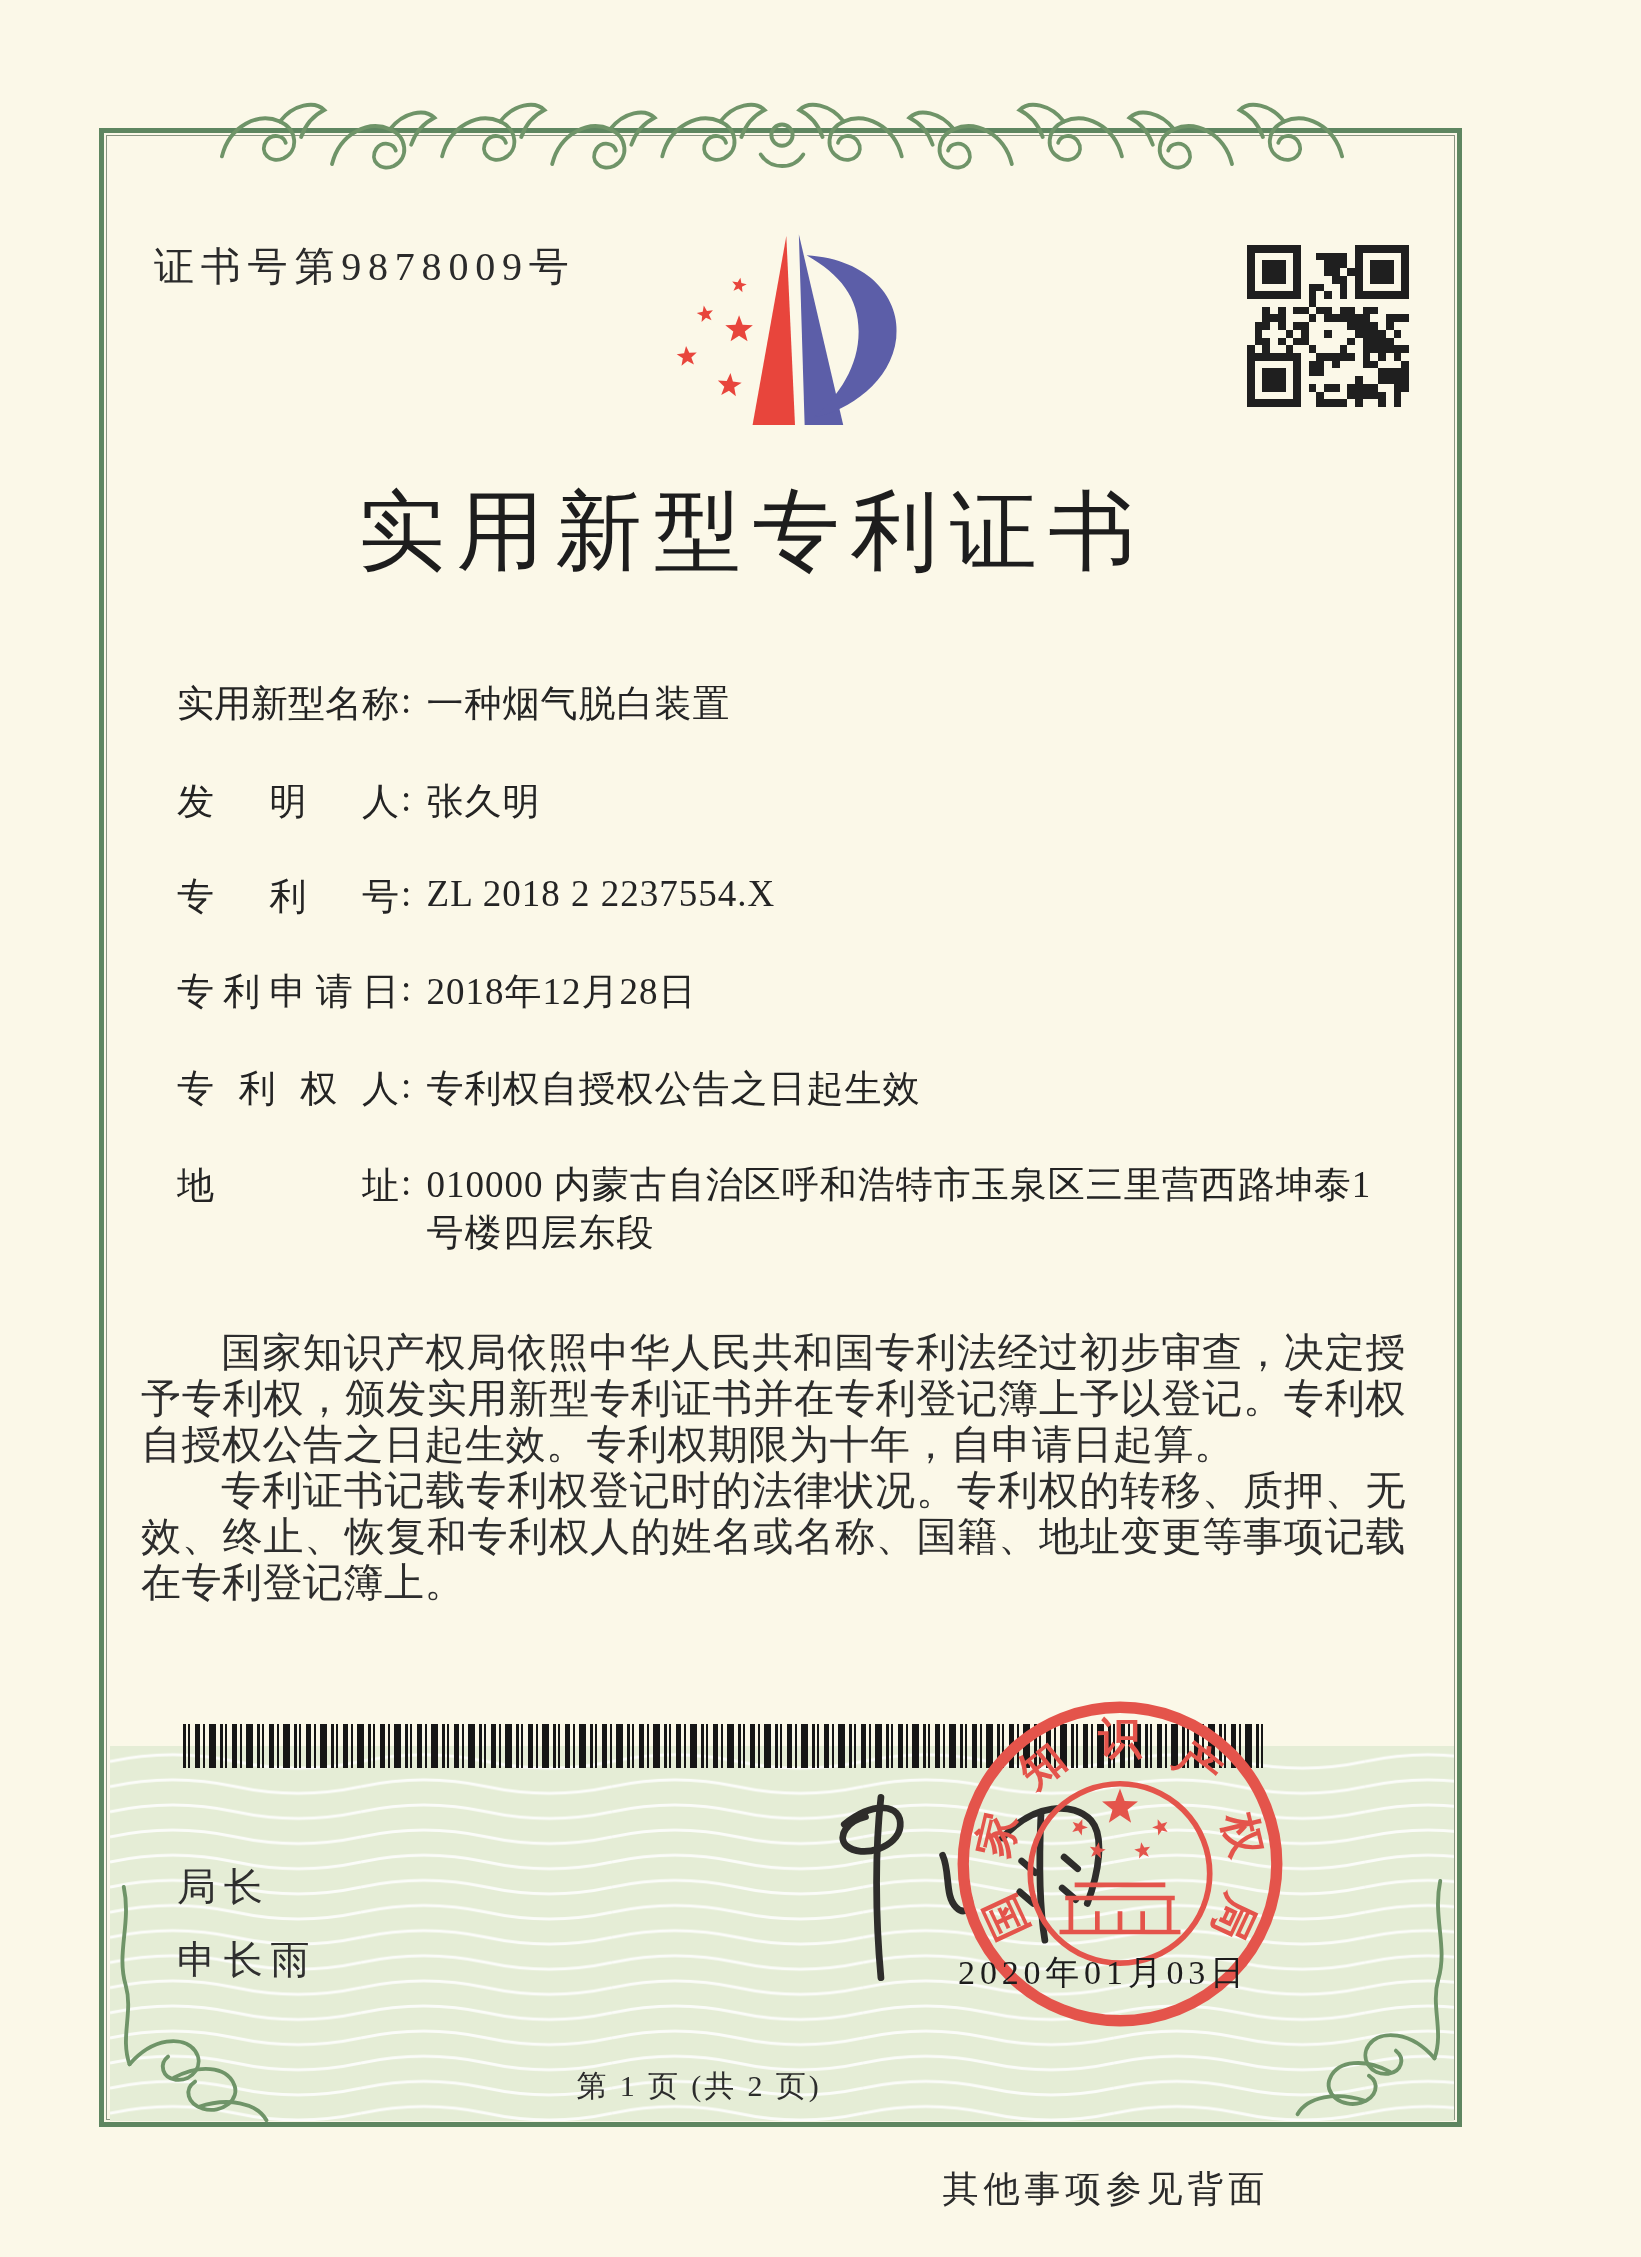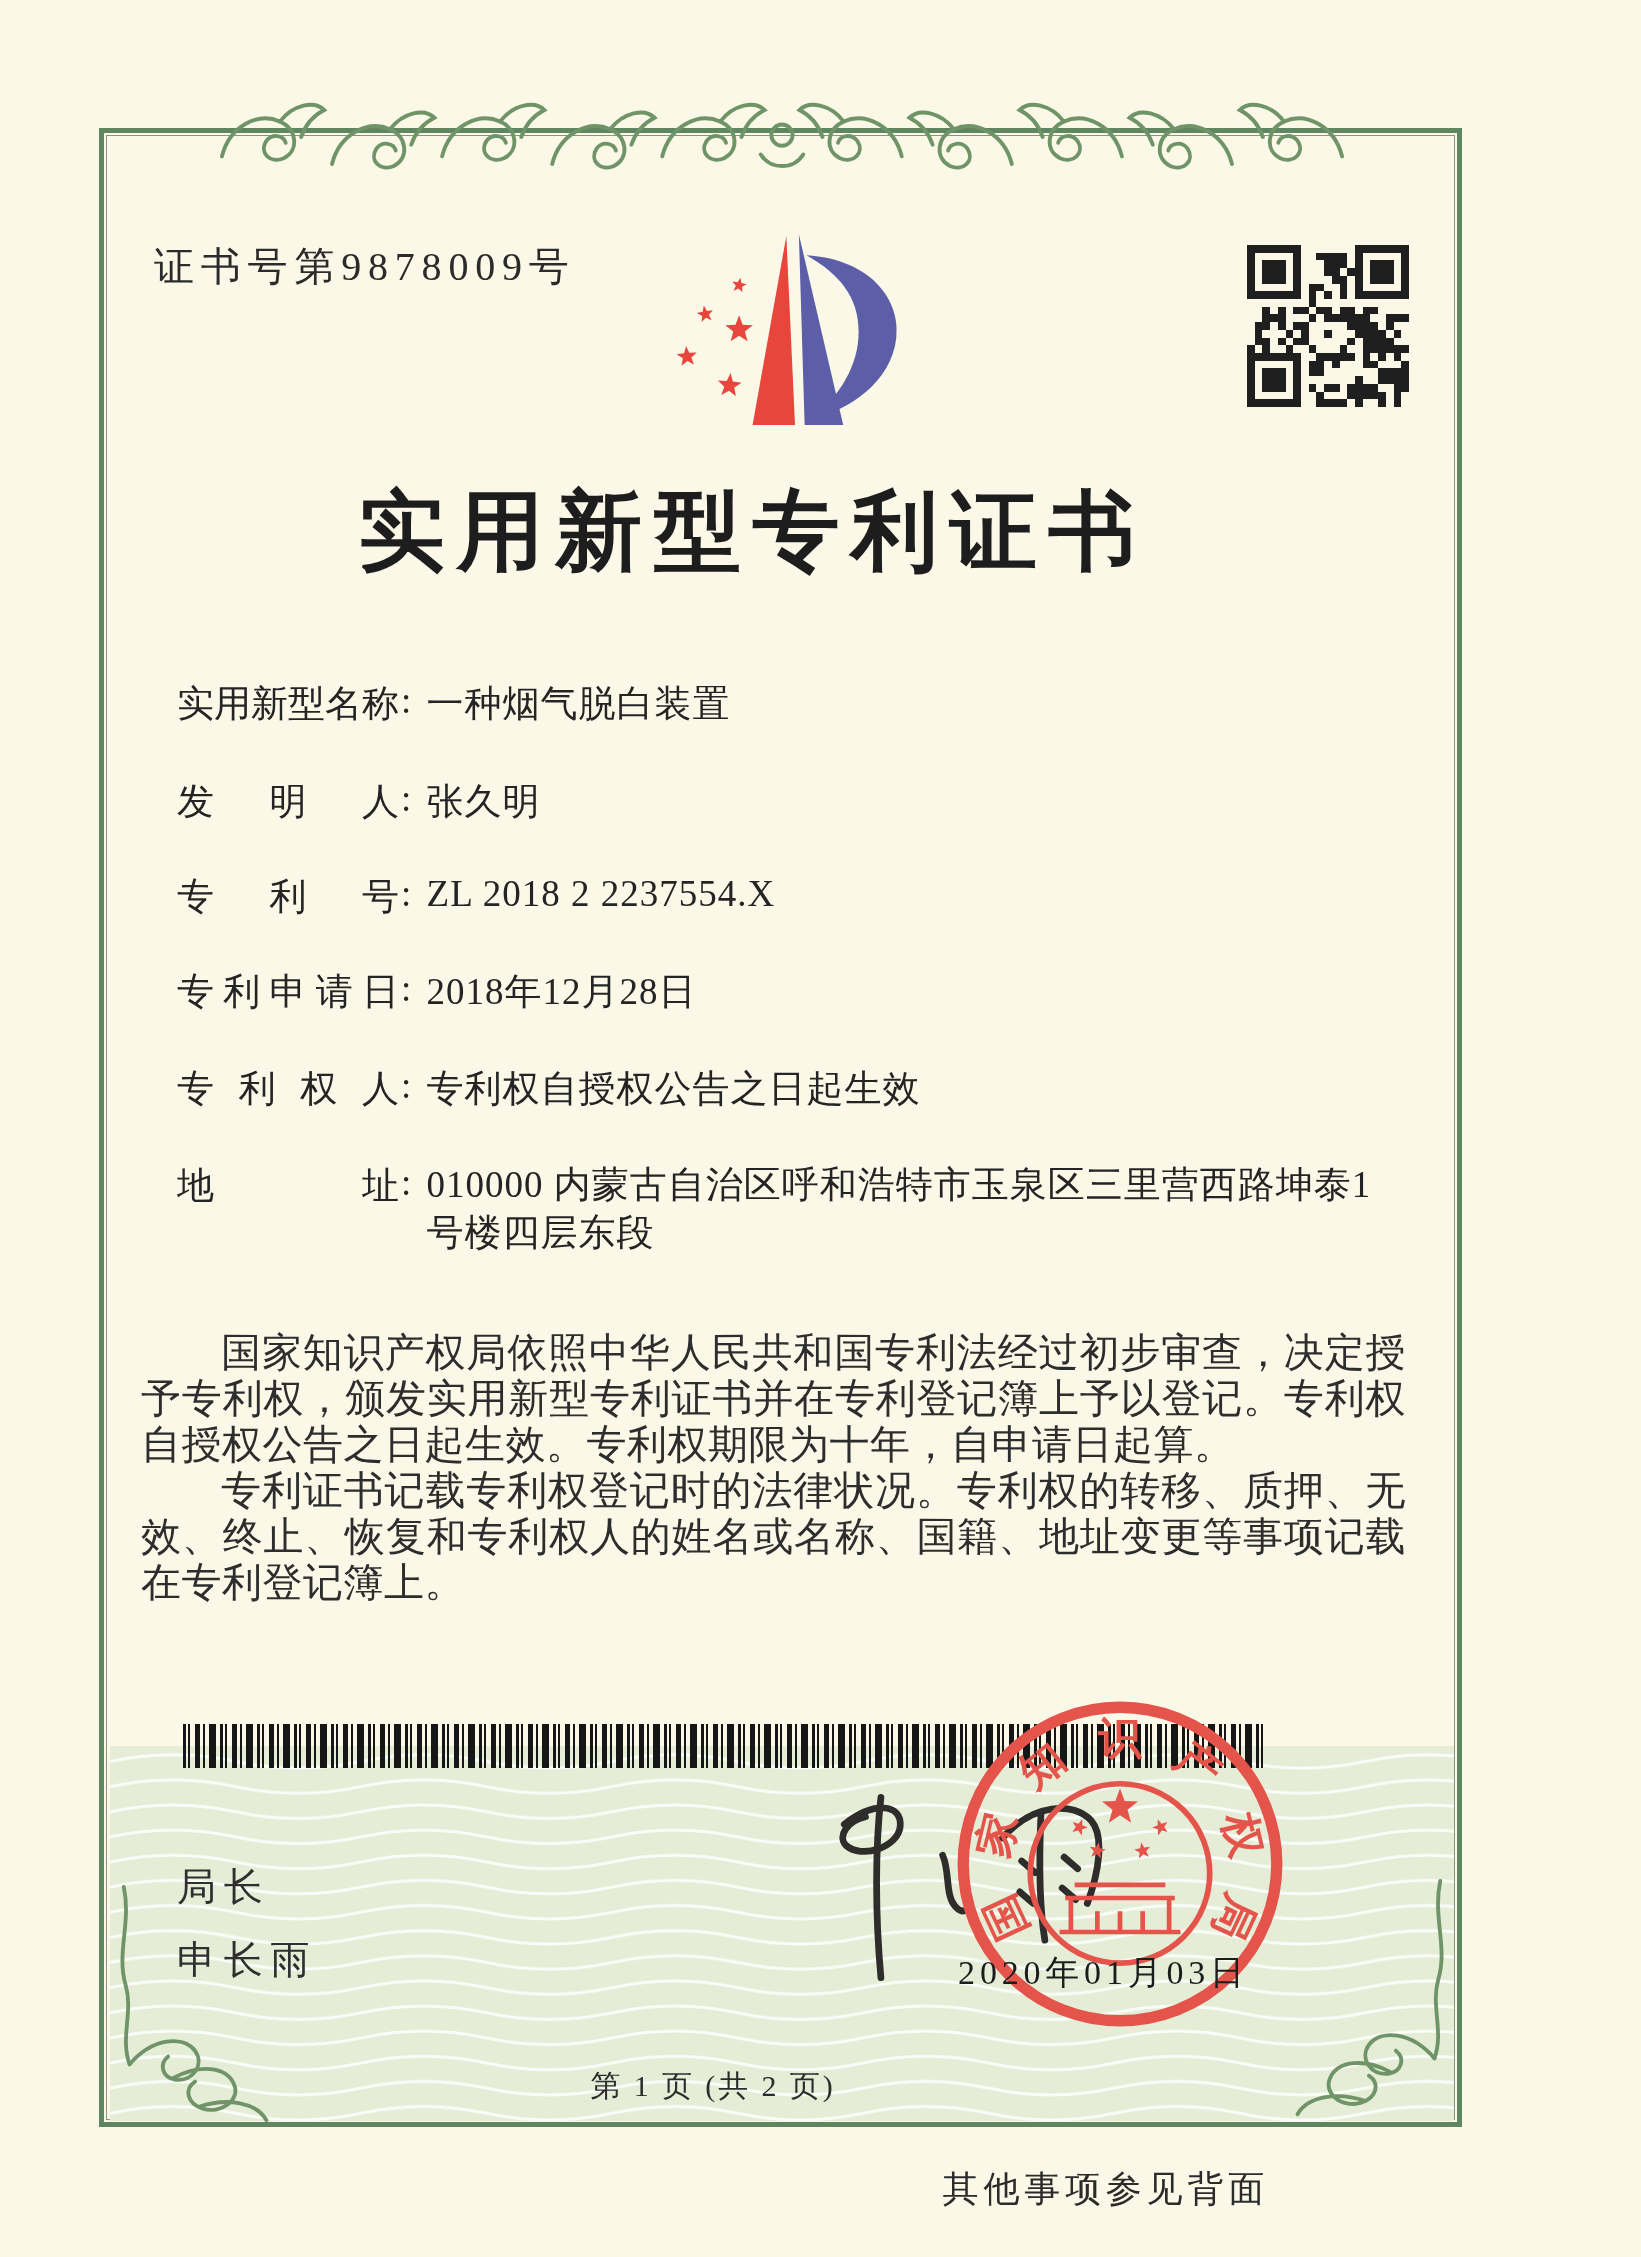--- a/index.html
+++ b/index.html
@@ -31,21 +31,21 @@
   .flourish-br{position:absolute;left:1251px;top:1879px;width:203px;height:243px;z-index:2;}
   .orn{stroke:var(--ornament_green);fill:none;stroke-width:4;stroke-linecap:round;}
 
   
   .cert-no{position:absolute;left:154px;top:239px;font-size:40px;letter-spacing:6.8px;color:#2b2b2b;}
   .logo{position:absolute;left:660px;top:230px;width:243px;height:205px;}
   .logo-red{fill:var(--logo_red);}
   .logo-blue{fill:var(--logo_blue);}
   .qr{position:absolute;left:1247px;top:245px;width:162px;height:162px;}
   .doc-title{position:absolute;left:72px;top:473px;width:1361px;text-align:center;
-             font-size:87px;font-weight:bold;letter-spacing:11.6px;color:#1d1d1d;}
+             font-size:87px;font-weight:normal;letter-spacing:11.6px;color:#1d1d1d;}
 
   
   .row{position:absolute;left:177px;font-size:37px;color:#242424;white-space:nowrap;}
   .f-label{display:inline-block;width:222px;text-align:justify;text-align-last:justify;vertical-align:top;}
   .f-colon{display:inline-block;margin:0 15.4px 0 1.9px;}
   .f-value{display:inline-block;vertical-align:top;letter-spacing:1px;}
   .row-address .f-value{white-space:normal;width:966px;line-height:48px;}
   .row-grant{display:flex;}
   .grant-pair{white-space:nowrap;}
   .grant-pair + .grant-pair{margin-left:145px;}
@@ -80,21 +80,21 @@
   
   .seal{position:absolute;left:950px;top:1694px;width:340px;height:340px;z-index:2;}
   .seal-stroke{stroke:var(--seal_red);fill:none;}
   .seal-fill{fill:var(--seal_red);}
   .seal-char{fill:var(--seal_red);font-family:"Liberation Serif","DejaVu Serif",serif;
              font-size:46px;font-weight:bold;}
   .seal-date{position:absolute;left:944px;top:1950px;width:319px;text-align:center;z-index:3;
              font-size:34px;letter-spacing:4.8px;color:#1c1c1c;}
 
   
-  .page-info{position:absolute;left:99px;top:2066px;width:1201px;text-align:center;z-index:2;
+  .page-info{position:absolute;left:85px;top:2066px;width:1201px;text-align:center;z-index:2;
              font-size:30px;letter-spacing:2.9px;color:#2c2c2c;padding-left:27px;}
   .back-note{position:absolute;left:99px;top:2165px;width:1170px;text-align:right;
              font-size:36px;letter-spacing:4.8px;color:#2b2b2b;}
 </style>
 </head>
 <body>
 
 <div class="page">
 
   <div class="frame">

